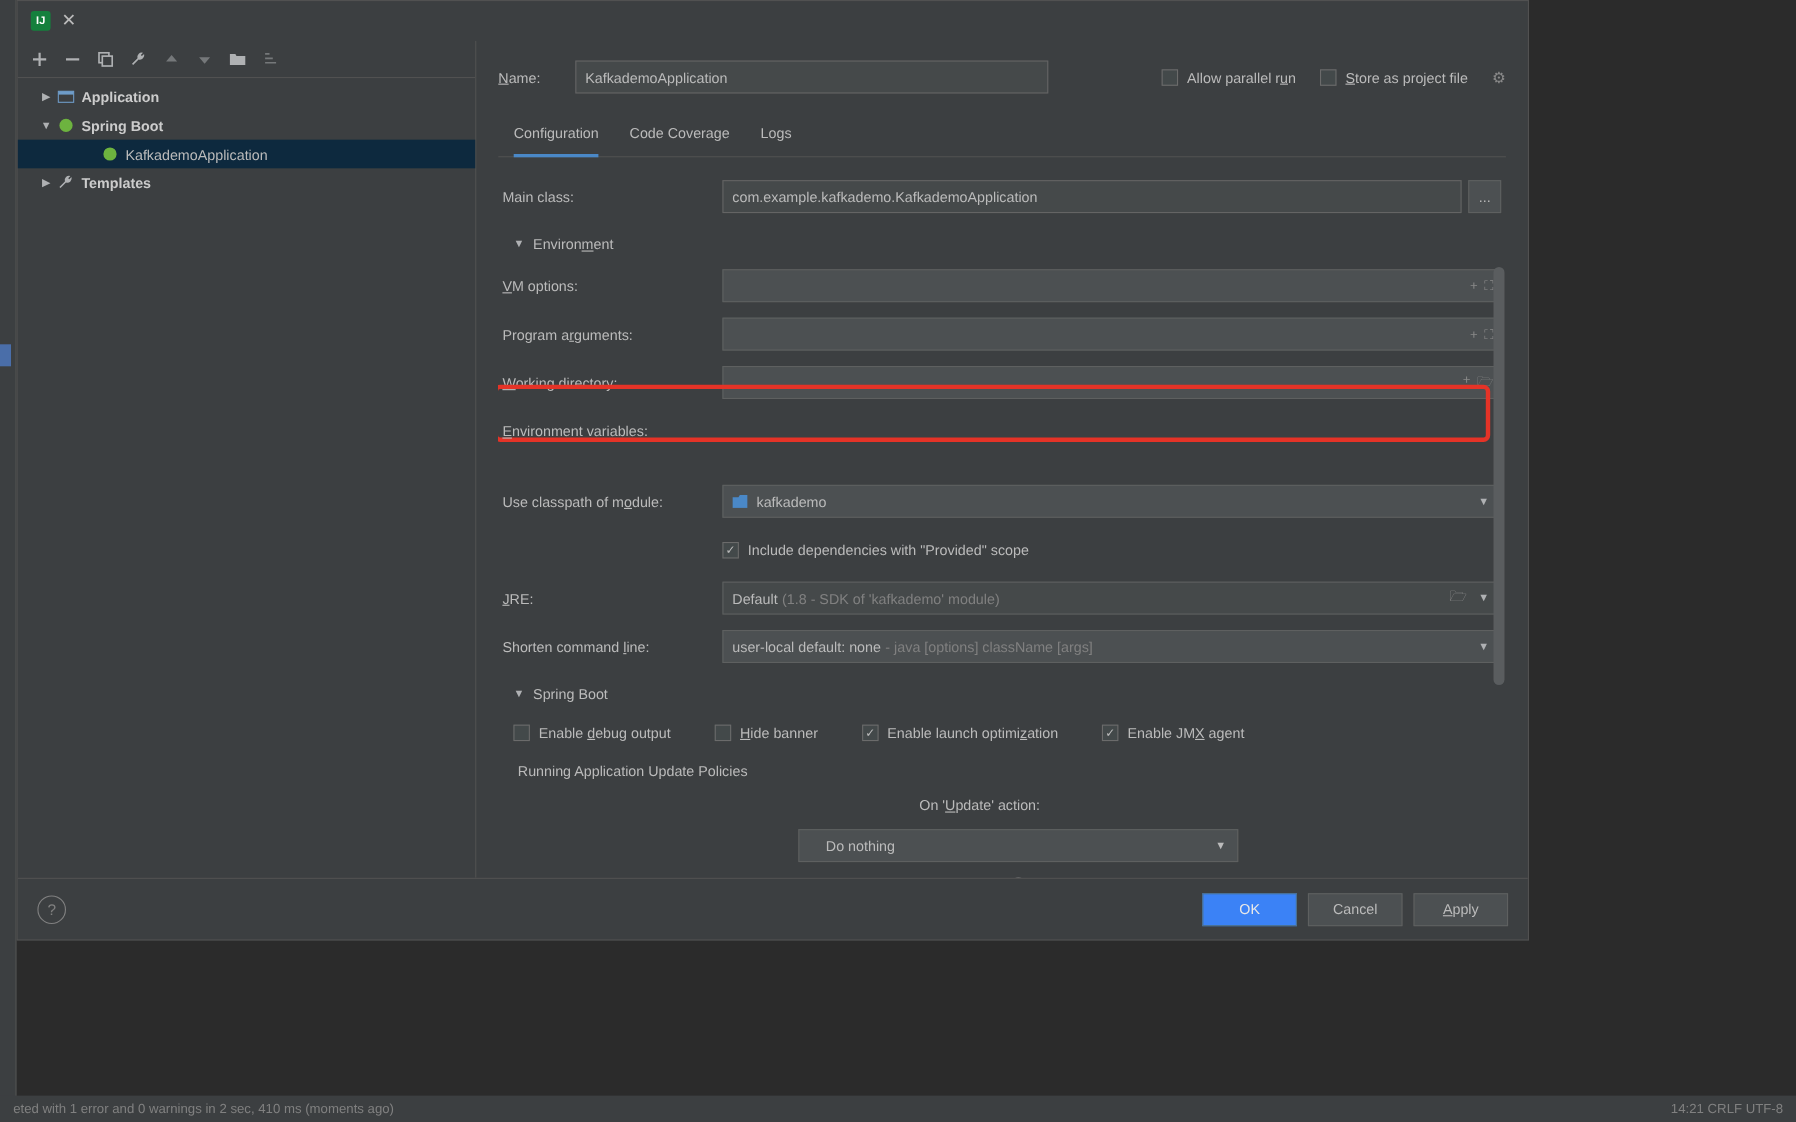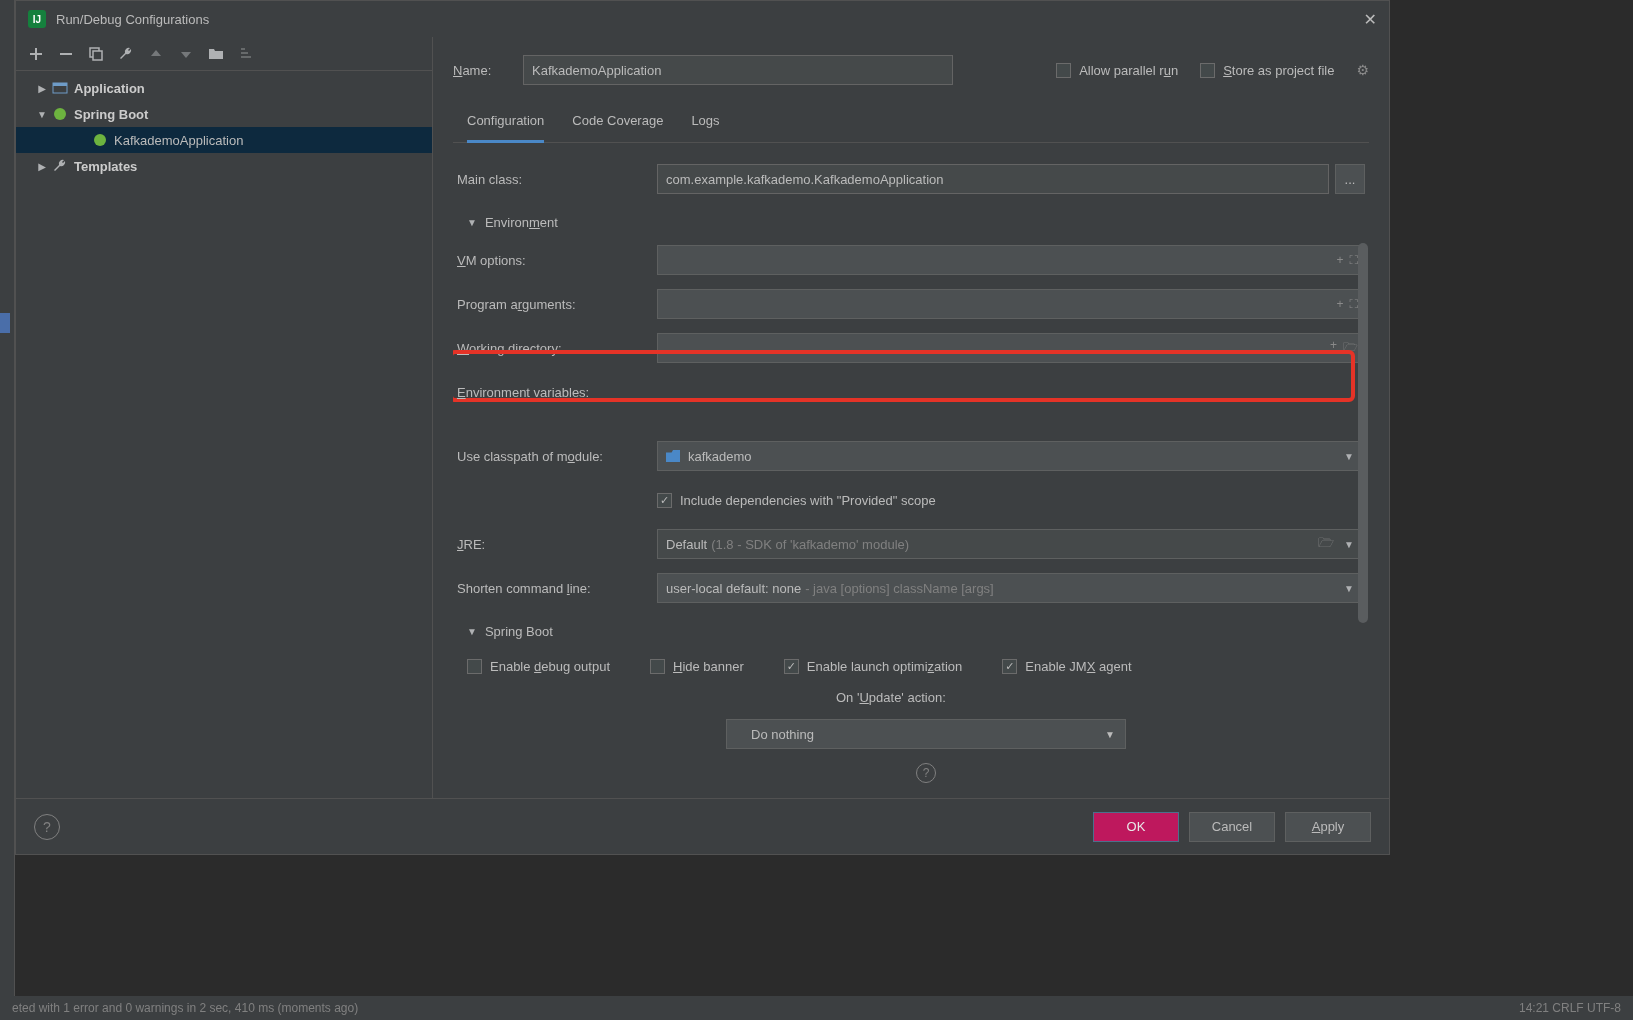--- a/index.html
+++ b/index.html
@@ -59,37 +59,36 @@
 .sub-label { padding: 8px 0 12px 14px; color: #bbbbbb; }
 .update-row { display: flex; align-items: center; gap: 14px; padding: 4px 0 0 30px; flex-direction: column; }
 .update-label { width: 180px; }
 .update-select { width: 400px; height: 30px; background: #4c5052; border: 1px solid #5e6060; color: #bbbbbb; padding: 0 24px; display: flex; align-items: center; position: relative; cursor: pointer; }
 .update-select .caret { position: absolute; right: 10px; font-size: 10px; }
 .help-circle { width: 20px; height: 20px; border: 1px solid #808080; border-radius: 50%; display: flex; align-items: center; justify-content: center; color: #808080; font-size: 12px; cursor: pointer; }
 .footer { height: 56px; border-top: 1px solid #515151; display: flex; align-items: center; padding: 0 18px; gap: 10px; }
 .footer .help-circle { width: 26px; height: 26px; font-size: 14px; }
 .footer-spacer { flex: 1; }
 .btn { min-width: 86px; height: 30px; border: 1px solid #5e6060; background: #4c5052; color: #bbbbbb; display: flex; align-items: center; justify-content: center; cursor: pointer; padding: 0 18px; }
-.btn.primary { background: #be185d; border: 1px solid #4c708c; color: #e8e8e8; }
+.btn.primary { background: #3b82f6; border: 1px solid #4c708c; color: #e8e8e8; }
 .scrollbar-thumb { position: absolute; right: 1px; top: 100px; width: 10px; height: 380px; background: #5a5d5f; border-radius: 5px; }
 .status-footer { position: absolute; left: 0; bottom: 0; width: 1633px; height: 24px; background: #3c3f41; color: #808080; font-size: 12px; display: flex; align-items: center; padding: 0 12px; }
 .status-footer .right { margin-left: auto; }
 .u { text-decoration: underline; }
 </style>
 </head>
 <body>
 
 <div class="left-edge">
   <div class="left-edge-marker"></div>
 </div>
 
 <div class="dialog">
   <div class="titlebar">
     <div class="titlebar-icon">IJ</div>
-    <div class="titlebar-title">Run/Debug Configurations</div>
     <div class="titlebar-close">✕</div>
   </div>
 
   <div class="dialog-body">
     <div class="content-row">
 
       <div class="sidebar">
         <div class="toolbar">
           <div class="toolbar-btn">
               <svg viewBox="0 0 16 16">
@@ -315,20 +314,21 @@
             <label class="chk">
               <span class="chk-box checked"></span>
               <span>Enable launch optimi<span class="u">z</span>ation</span>
             </label>
             <label class="chk">
               <span class="chk-box checked"></span>
               <span>Enable JM<span class="u">X</span> agent</span>
             </label>
           </div>
 
+          <div class="sub-label">Running Application Update Policies</div>
 
           <div class="update-row">
             <div class="update-label">On '<span class="u">U</span>pdate' action:</div>
             <div class="update-select">
               <span>Do nothing</span>
               <span class="caret">▼</span>
             </div>
             <div class="help-circle">?</div>
           </div>
 

